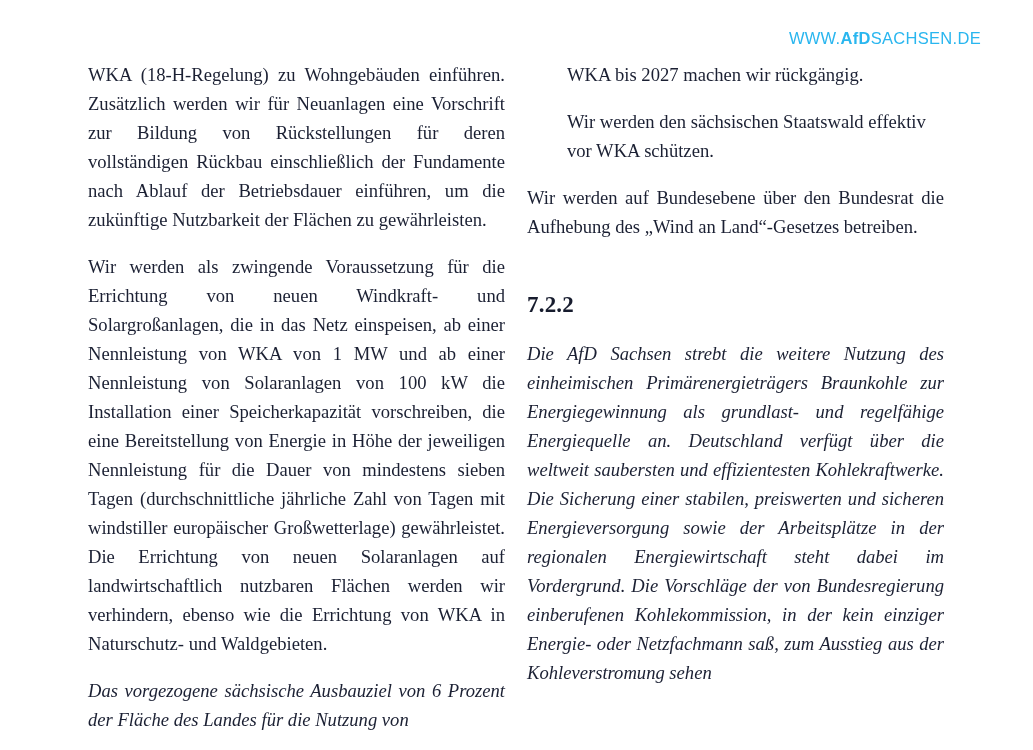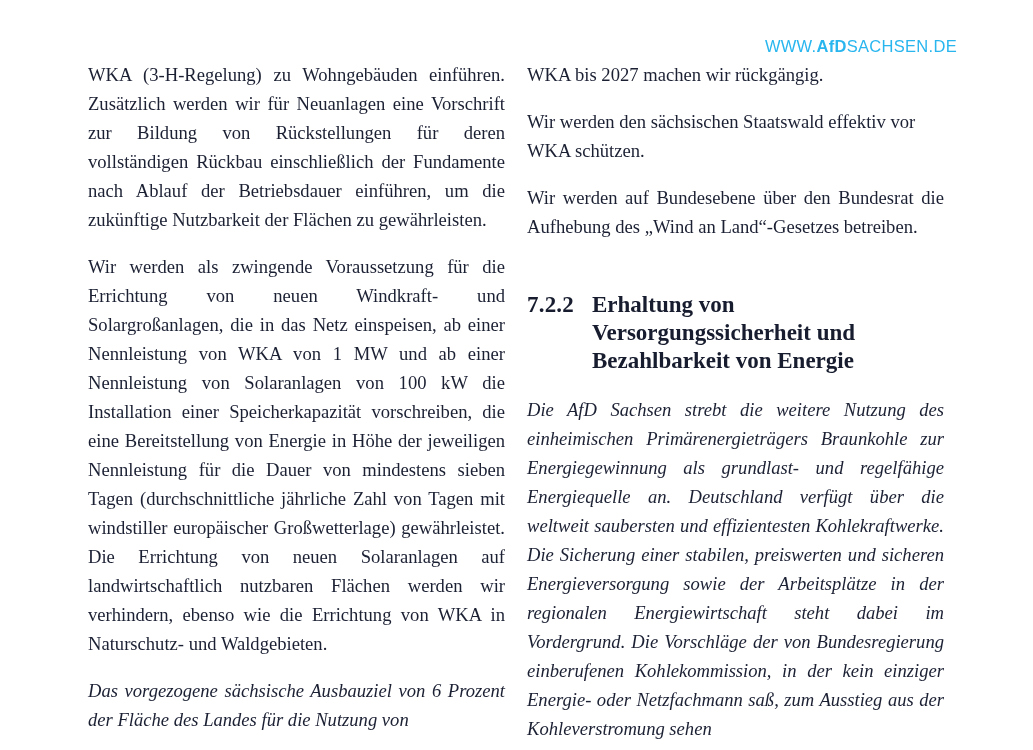--- a/index.html
+++ b/index.html
@@ -13,26 +13,26 @@
     background: #ffffff;
     font-family: "Liberation Serif", "DejaVu Serif", serif;
     color: #1b2033;
     overflow: hidden;
     position: relative;
   }
 
   
   .page-header {
     position: absolute;
-    top: 16px;
+    top: 8px;
     left: 0;
     right: 0;
     height: 60px;
     box-sizing: border-box;
-    padding-right: 76px;
+    padding-right: 52px;
     display: flex;
     align-items: center;
     justify-content: flex-end;
   }
   .site-url {
     font-family: "Liberation Sans", "DejaVu Sans", sans-serif;
     font-size: 16.5px;
     letter-spacing: 0.3px;
     color: #29b6ef;
     white-space: nowrap;
@@ -67,20 +67,21 @@
     text-justify: inter-word;
     hyphens: manual;
     -webkit-hyphens: manual;
   }
   p.para.last {
     margin-bottom: 0;
     font-style: italic;
   }
   p.para.nojustify {
     text-align: left;
+    margin-left: 40px;
   }
 
   
   .section-heading {
     margin: 22px 0 20px 0;
     display: flex;
     align-items: flex-start;
     font-weight: bold;
     font-size: 23px;
     line-height: 28px;
@@ -104,33 +105,32 @@
 </head>
 <body>
 
 <div class="page-header">
   <div class="site-url"><span>WWW.</span><span class="url-strong">AfD</span><span>SACHSEN.DE</span></div>
 </div>
 
 <div class="page-body">
 
   <div class="column">
-    <p class="para">WKA (3-H-Regelung) zu Wohngebäuden einführen. Zusätzlich werden wir für Neuanlagen eine Vorschrift zur Bildung von Rückstellungen für deren vollständigen Rückbau einschließlich der Fundamente nach Ablauf der Betriebsdauer einführen, um die zukünftige Nutzbarkeit der Flächen zu gewährleisten.</p>
+    <p class="para">WKA (18-H-Regelung) zu Wohngebäuden einführen. Zusätzlich werden wir für Neuanlagen eine Vorschrift zur Bildung von Rückstellungen für deren vollständigen Rückbau einschließlich der Fundamente nach Ablauf der Betriebsdauer einführen, um die zukünftige Nutzbarkeit der Flächen zu gewährleisten.</p>
     <p class="para">Wir werden als zwingende Voraussetzung für die Errichtung von neuen Windkraft- und Solargroßanlagen, die in das Netz einspeisen, ab einer Nennleistung von WKA von 1 MW und ab einer Nennleistung von Solaranlagen von 100 kW die Installation einer Speicherkapazität vorschreiben, die eine Bereitstellung von Energie in Höhe der jeweiligen Nennleistung für die Dauer von mindestens sieben Tagen (durchschnittliche jährliche Zahl von Tagen mit windstiller europäischer Großwetterlage) gewährleistet. Die Errichtung von neuen Solaranlagen auf landwirtschaftlich nutzbaren Flächen werden wir verhindern, ebenso wie die Errichtung von WKA in Naturschutz- und Waldgebieten.</p>
     <p class="para last">Das vorgezogene sächsische Ausbauziel von 6 Prozent der Fläche des Landes für die Nutzung von</p>
   </div>
 
   <div class="column">
     <p class="para nojustify">WKA bis 2027 machen wir rückgängig.</p>
     <p class="para nojustify">Wir werden den sächsischen Staatswald effektiv vor WKA schützen.</p>
     <p class="para">Wir werden auf Bundesebene über den Bundesrat die Aufhebung des „Wind an Land“-Gesetzes betreiben.</p>
 
     <div class="spacer-pre-heading"></div>
 
     <div class="section-heading">
       <span class="sec-number">7.2.2</span>
-      <span class="sec-title">Erhaltung von Versorgungssicherheit und Bezahlbarkeit von Energie</span>
     </div>
 
     <p class="para last">Die AfD Sachsen strebt die weitere Nutzung des einheimischen Primärenergieträgers Braunkohle zur Energiegewinnung als grundlast- und regelfähige Energiequelle an. Deutschland verfügt über die weltweit saubersten und effizientesten Kohlekraftwerke. Die Sicherung einer stabilen, preiswerten und sicheren Energieversorgung sowie der Arbeitsplätze in der regionalen Energiewirtschaft steht dabei im Vordergrund. Die Vorschläge der von Bundesregierung einberufenen Kohlekommission, in der kein einziger Energie- oder Netzfachmann saß, zum Ausstieg aus der Kohleverstromung sehen</p>
   </div>
 
 </div>
 
 </body></html>

